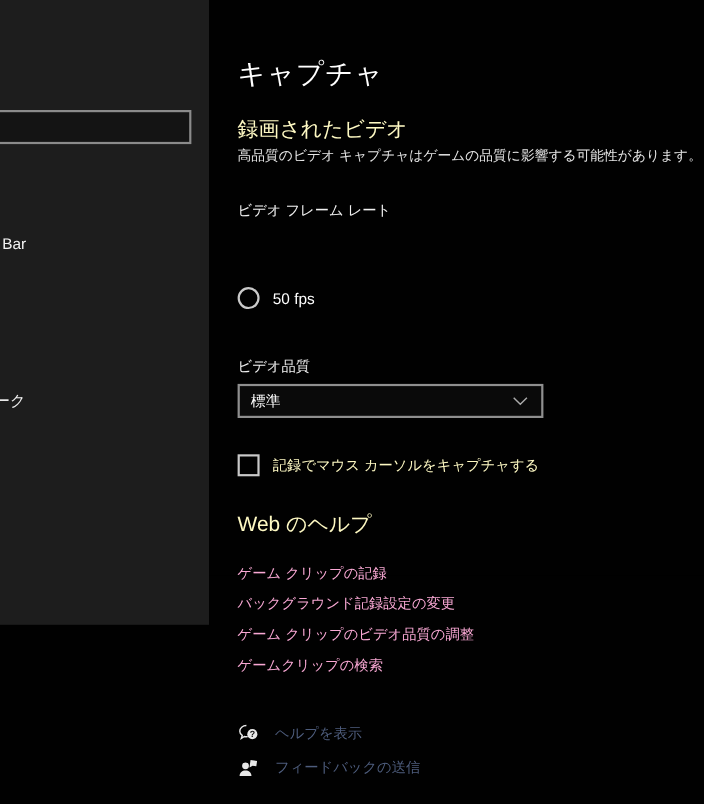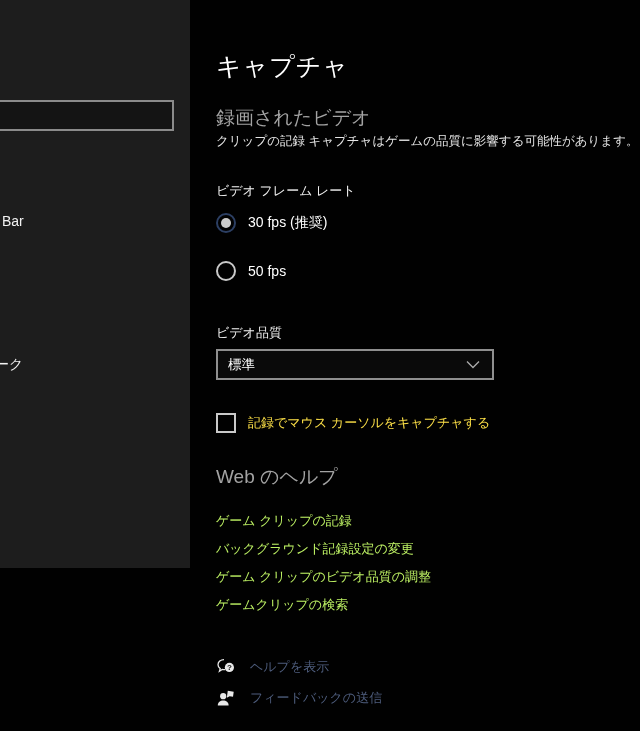--- a/index.html
+++ b/index.html
@@ -45,21 +45,21 @@
   .main {
     position: absolute; left: 190px; top: 0;
     width: 450px; height: 523px;
     background: #010101;
   }
   .page-title {
     position: absolute; left: 26px; top: 50px;
     font-size: 25px; font-weight: 400; letter-spacing: 1px;
   }
   .section-heading {
-    font-size: 19px; font-weight: 400; color: #a3a3a3;
+    font-size: 19px; font-weight: 400; color: #fef9c3;
   }
   .h-recorded { position: absolute; left: 26px; top: 105px; }
   .section-desc {
     position: absolute; left: 26px; top: 133px;
     font-size: 12.5px; color: #e6e6e6; white-space: nowrap;
   }
   .group-label {
     position: absolute; left: 26px;
     font-size: 13px; color: #f0f0f0;
   }
@@ -102,29 +102,29 @@
   .checkbox-row {
     position: absolute; left: 26px; top: 413px;
     display: flex; align-items: center; gap: 12px;
     cursor: pointer;
   }
   .checkbox-box {
     width: 20px; height: 20px;
     border: 2px solid #c9c9c9; background: transparent;
     flex: 0 0 auto;
   }
-  .checkbox-label { font-size: 13px; color: #fde047; white-space: nowrap; }
+  .checkbox-label { font-size: 13px; color: #fef9c3; white-space: nowrap; }
 
   
   .h-webhelp { position: absolute; left: 26px; top: 464px; }
   .help-links { position: absolute; left: 26px; top: 507px; }
   .help-link {
     display: block;
     font-size: 13px; line-height: 28px;
-    color: #bef264; text-decoration: none; white-space: nowrap;
+    color: #f9a8d4; text-decoration: none; white-space: nowrap;
     cursor: pointer;
   }
 
   
   .footer-row {
     position: absolute; left: 26px;
     display: flex; align-items: center; gap: 14px;
     cursor: pointer;
   }
   .f-help { top: 657px; }
@@ -150,30 +150,24 @@
 
   <div class="side-frag frag-network">ーク</div>
 </div>
 
 <div class="main">
 
   <h1 class="page-title">キャプチャ</h1>
 
   <h2 class="section-heading h-recorded">録画されたビデオ</h2>
 
-  <div class="section-desc">クリップの記録 キャプチャはゲームの品質に影響する可能性があります。</div>
+  <div class="section-desc">高品質のビデオ キャプチャはゲームの品質に影響する可能性があります。</div>
 
   <div class="group-label l-framerate">ビデオ フレーム レート</div>
 
-  <div class="radio-row r-30 selected">
-    <span class="radio-outer">
-      <span class="radio-dot"></span>
-    </span>
-    <span class="radio-label">30 fps (推奨)</span>
-  </div>
 
   <div class="radio-row r-60">
     <span class="radio-outer">
       <span class="radio-dot"></span>
     </span>
     <span class="radio-label">50 fps</span>
   </div>
 
   <div class="group-label l-quality">ビデオ品質</div>
 

